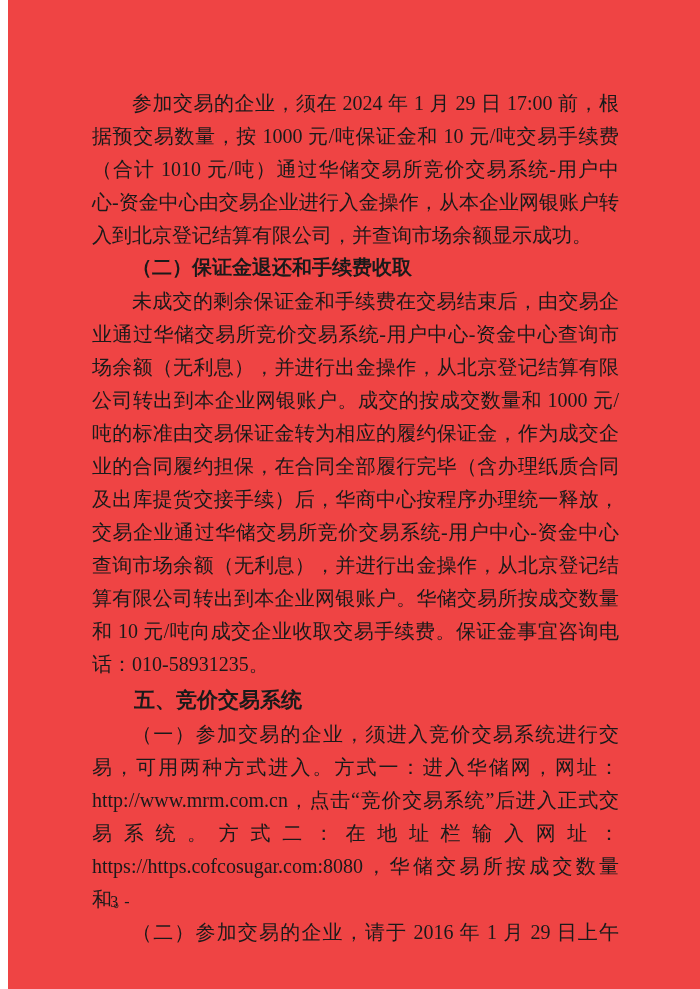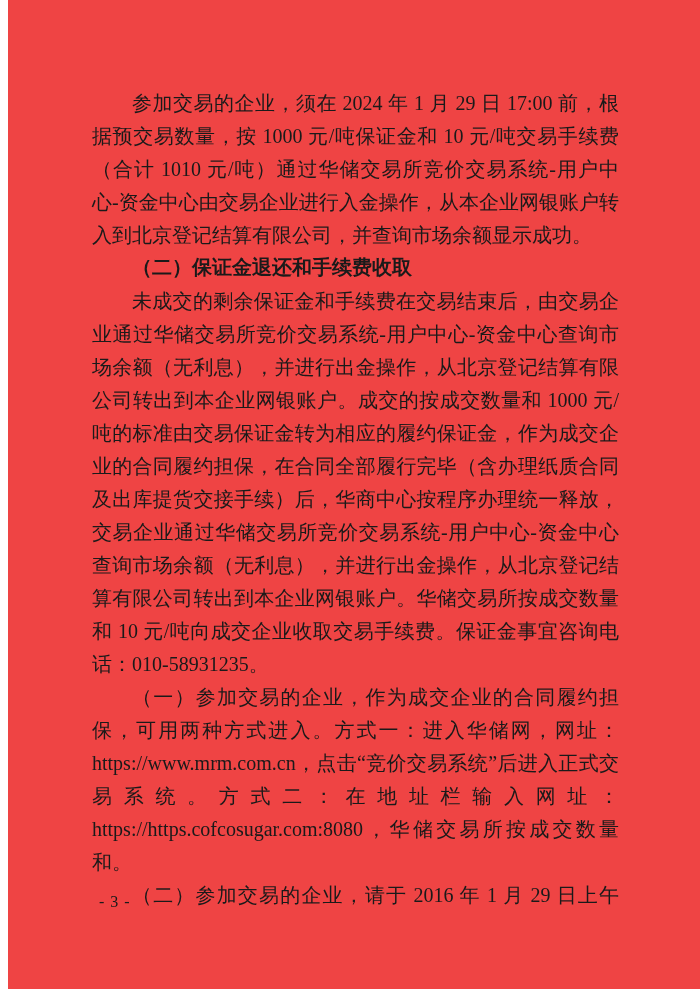--- a/index.html
+++ b/index.html
@@ -57,17 +57,18 @@
   }
 </style>
 </head>
 <body>
 
 <div class="page">
   <div class="content">
     <p class="body-para">参加交易的企业，须在 2024 年 1 月 29 日 17:00 前，根据预交易数量，按 1000 元/吨保证金和 10 元/吨交易手续费（合计 1010 元/吨）通过华储交易所竞价交易系统-用户中心-资金中心由交易企业进行入金操作，从本企业网银账户转入到北京登记结算有限公司，并查询市场余额显示成功。</p>
     <p class="body-para sub-heading">（二）保证金退还和手续费收取</p>
     <p class="body-para">未成交的剩余保证金和手续费在交易结束后，由交易企业通过华储交易所竞价交易系统-用户中心-资金中心查询市场余额（无利息），并进行出金操作，从北京登记结算有限公司转出到本企业网银账户。成交的按成交数量和 1000 元/吨的标准由交易保证金转为相应的履约保证金，作为成交企业的合同履约担保，在合同全部履行完毕（含办理纸质合同及出库提货交接手续）后，华商中心按程序办理统一释放，交易企业通过华储交易所竞价交易系统-用户中心-资金中心查询市场余额（无利息），并进行出金操作，从北京登记结算有限公司转出到本企业网银账户。华储交易所按成交数量和 10 元/吨向成交企业收取交易手续费。保证金事宜咨询电话：010-58931235。</p>
-    <p class="body-para"><span>（一）参加交易的企业，作为成交企业的合同履约担保，可用两种方式进入。方式一：进入华储网，网址：</span><span class="url">https://www.mrm.com.cn</span><span>，点击“竞价交易系统”后进入正式交易系统。方式二：在地址栏输入网址：</span><span class="url">https://https.cofcosugar.com:8080</span><span>，华储交易所按成交数量和。</span></p>
+    <p class="heading-sans">五、竞价交易系统</p>
+    <p class="body-para"><span>（一）参加交易的企业，须进入竞价交易系统进行交易，可用两种方式进入。方式一：进入华储网，网址：</span><span class="url">http://www.mrm.com.cn</span><span>，点击“竞价交易系统”后进入正式交易系统。方式二：在地址栏输入网址：</span><span class="url">https://https.cofcosugar.com:8080</span><span>，华储交易所按成交数量和。</span></p>
     <p class="body-para justify-last">（二）参加交易的企业，请于 2016 年 1 月 29 日上午</p>
   </div>
   <div class="page-number">- 3 -</div>
 </div>
 
 </body></html>

